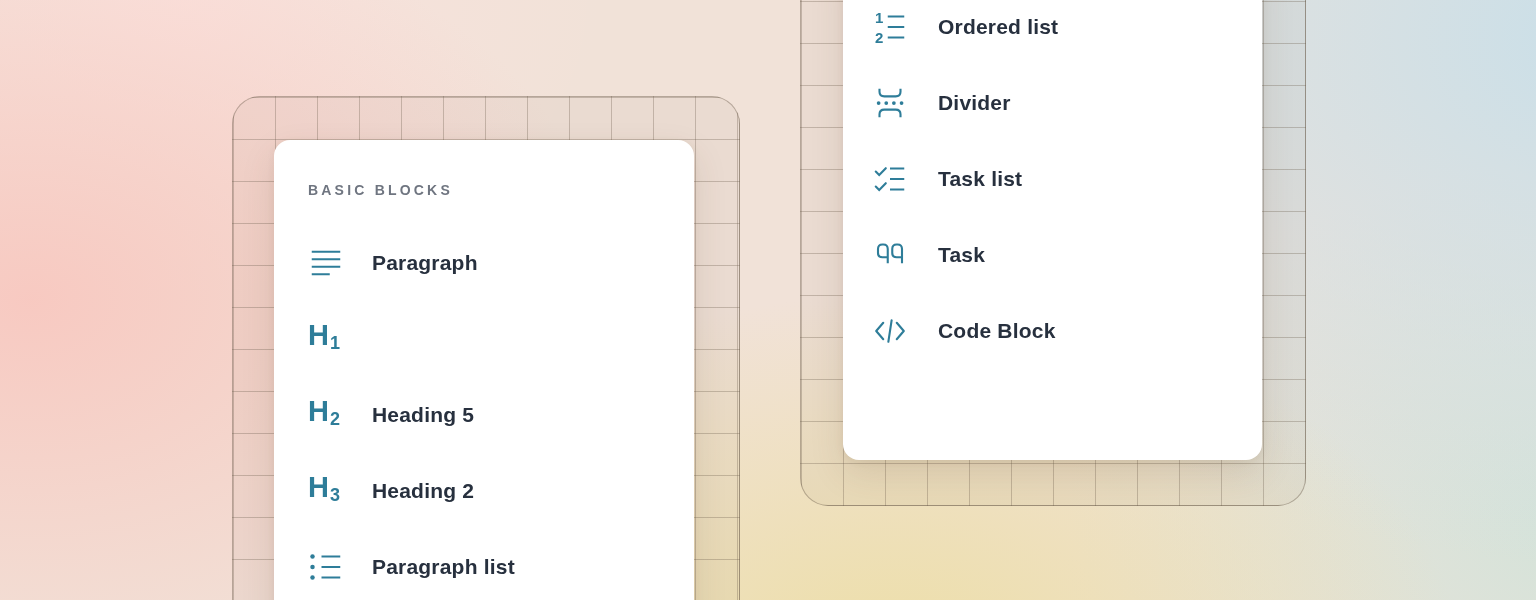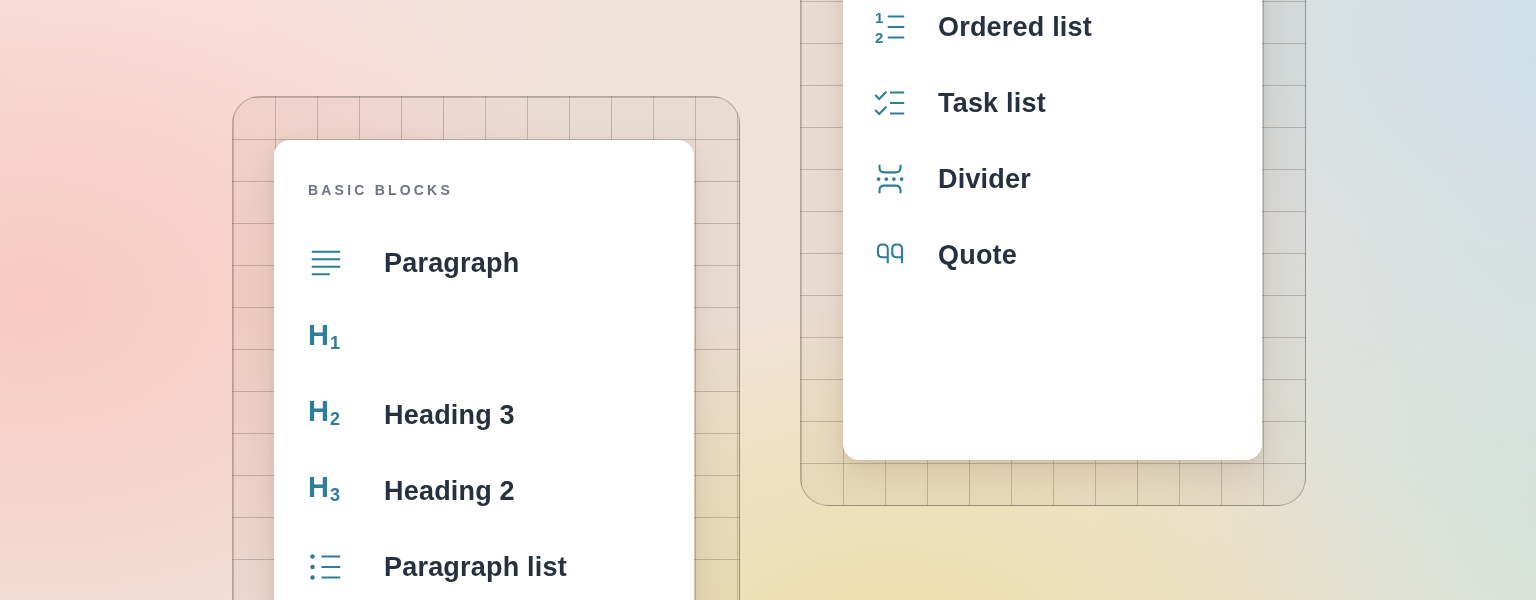--- a/index.html
+++ b/index.html
@@ -34,23 +34,23 @@
   .card-right{left:843px;top:-42px;width:419px;height:502px;}
   .section-label{
     position:absolute;top:42px;left:34px;
     font-size:14px;font-weight:700;letter-spacing:3.2px;color:#6f7580;
   }
   .menu{position:absolute;left:0;right:0;}
   .card-left .menu{top:85px;padding-left:34px;}
   .card-right .menu{top:31px;padding-left:29px;}
   .item{height:76px;display:flex;align-items:center;cursor:pointer;}
   .icn{width:36px;height:36px;flex:0 0 36px;display:flex;align-items:center;justify-content:center;}
-  .card-left .lbl{margin-left:40px;}
+  .card-left .lbl{margin-left:28px;}
   .card-right .lbl{margin-left:30px;}
-  .lbl{font-size:27px;font-weight:700;color:#27303e;letter-spacing:0.2px;}
+  .lbl{font-size:21px;font-weight:700;color:#27303e;letter-spacing:0.2px;}
   .icn svg{display:block;}
   .icn svg *{vector-effect:non-scaling-stroke;}
   .hicn{color:#2e7d99;font-weight:700;font-size:29px;line-height:1;align-items:flex-start;justify-content:flex-start;}
   .hicn sub{font-size:18px;font-weight:700;line-height:1;position:relative;top:13px;left:1px;}
   .ordsvg text{font-family:"Liberation Sans",sans-serif;font-weight:bold;font-size:10px;}
 </style>
 </head>
 <body>
 
 <div class="stage">
@@ -76,21 +76,21 @@
             <span>H</span>
             <sub>1</sub>
           </span>
       </div>
 
       <div class="item">
         <span class="icn hicn">
             <span>H</span>
             <sub>2</sub>
           </span>
-        <span class="lbl">Heading 3</span>
+        <span class="lbl">Heading 5</span>
       </div>
 
       <div class="item">
         <span class="icn hicn">
             <span>H</span>
             <sub>3</sub>
           </span>
         <span class="lbl">Heading 2</span>
       </div>
 
@@ -119,50 +119,60 @@
             <text x="2" y="9" fill="#2e7d99" stroke="none">1</text>
             <text x="2" y="22.5" fill="#2e7d99" stroke="none">2</text>
           </svg>
         </span>
         <span class="lbl">Ordered list</span>
       </div>
 
       <div class="item">
         <span class="icn">
           <svg width="36" height="36" viewBox="0 0 24 24" fill="none" stroke="#2e7d99" stroke-width="2.1">
-            <path d="M12 5h9.5M12 12h9.5M12 19h9.5"></path>
-            <path d="M2.5 7l2.3 2.3L9.2 4.8" stroke-linecap="round"></path>
-            <path d="M2.5 17l2.3 2.3 4.4-4.5" stroke-linecap="round"></path>
-          </svg>
-        </span>
-        <span class="lbl">Task list</span>
-      </div>
-
-      <div class="item">
-        <span class="icn">
-          <svg width="36" height="36" viewBox="0 0 24 24" fill="none" stroke="#2e7d99" stroke-width="2.1">
             <path d="M5 2.5v2c0 1.9 1.3 3.1 3.2 3.1h7.6c1.9 0 3.2-1.2 3.2-3.1v-2"></path>
             <path d="M5 21.5v-2c0-1.9 1.3-3.1 3.2-3.1h7.6c1.9 0 3.2 1.2 3.2 3.1v2"></path>
             <circle cx="4.4" cy="12" r="1.25" fill="#2e7d99" stroke="none"></circle>
             <circle cx="9.5" cy="12" r="1.25" fill="#2e7d99" stroke="none"></circle>
             <circle cx="14.6" cy="12" r="1.25" fill="#2e7d99" stroke="none"></circle>
             <circle cx="19.7" cy="12" r="1.25" fill="#2e7d99" stroke="none"></circle>
           </svg>
         </span>
         <span class="lbl">Divider</span>
       </div>
 
+      <div class="item">
+        <span class="icn">
+          <svg width="36" height="36" viewBox="0 0 24 24" fill="none" stroke="#2e7d99" stroke-width="2.1">
+            <path d="M12 5h9.5M12 12h9.5M12 19h9.5"></path>
+            <path d="M2.5 7l2.3 2.3L9.2 4.8" stroke-linecap="round"></path>
+            <path d="M2.5 17l2.3 2.3 4.4-4.5" stroke-linecap="round"></path>
+          </svg>
+        </span>
+        <span class="lbl">Task list</span>
+      </div>
+
 
       <div class="item">
         <span class="icn">
           <svg width="36" height="36" viewBox="0 0 24 24" fill="none" stroke="#2e7d99" stroke-width="2.1">
             <path d="M10.5 17.5V8q0-3-2.9-3H6.9Q4 5 4 8v2.6q0 2.9 2.9 2.9h3.6"></path>
             <path d="M20 17.5V8q0-3-2.9-3h-0.7q-2.9 0-2.9 3v2.6q0 2.9 2.9 2.9H20"></path>
           </svg>
         </span>
-        <span class="lbl">Quote</span>
+        <span class="lbl">Task</span>
       </div>
 
+      <div class="item">
+        <span class="icn">
+          <svg width="36" height="36" viewBox="0 0 24 24" fill="none" stroke="#2e7d99" stroke-width="2.1" stroke-linecap="round" stroke-linejoin="round">
+            <path d="M7.5 6.5L2.8 12l4.7 5.5"></path>
+            <path d="M16.5 6.5L21.2 12l-4.7 5.5"></path>
+            <path d="M13.1 4.8l-2.2 14.4"></path>
+          </svg>
+        </span>
+        <span class="lbl">Code Block</span>
+      </div>
 
     </div>
   </div>
 
 </div>
 
 </body></html>

